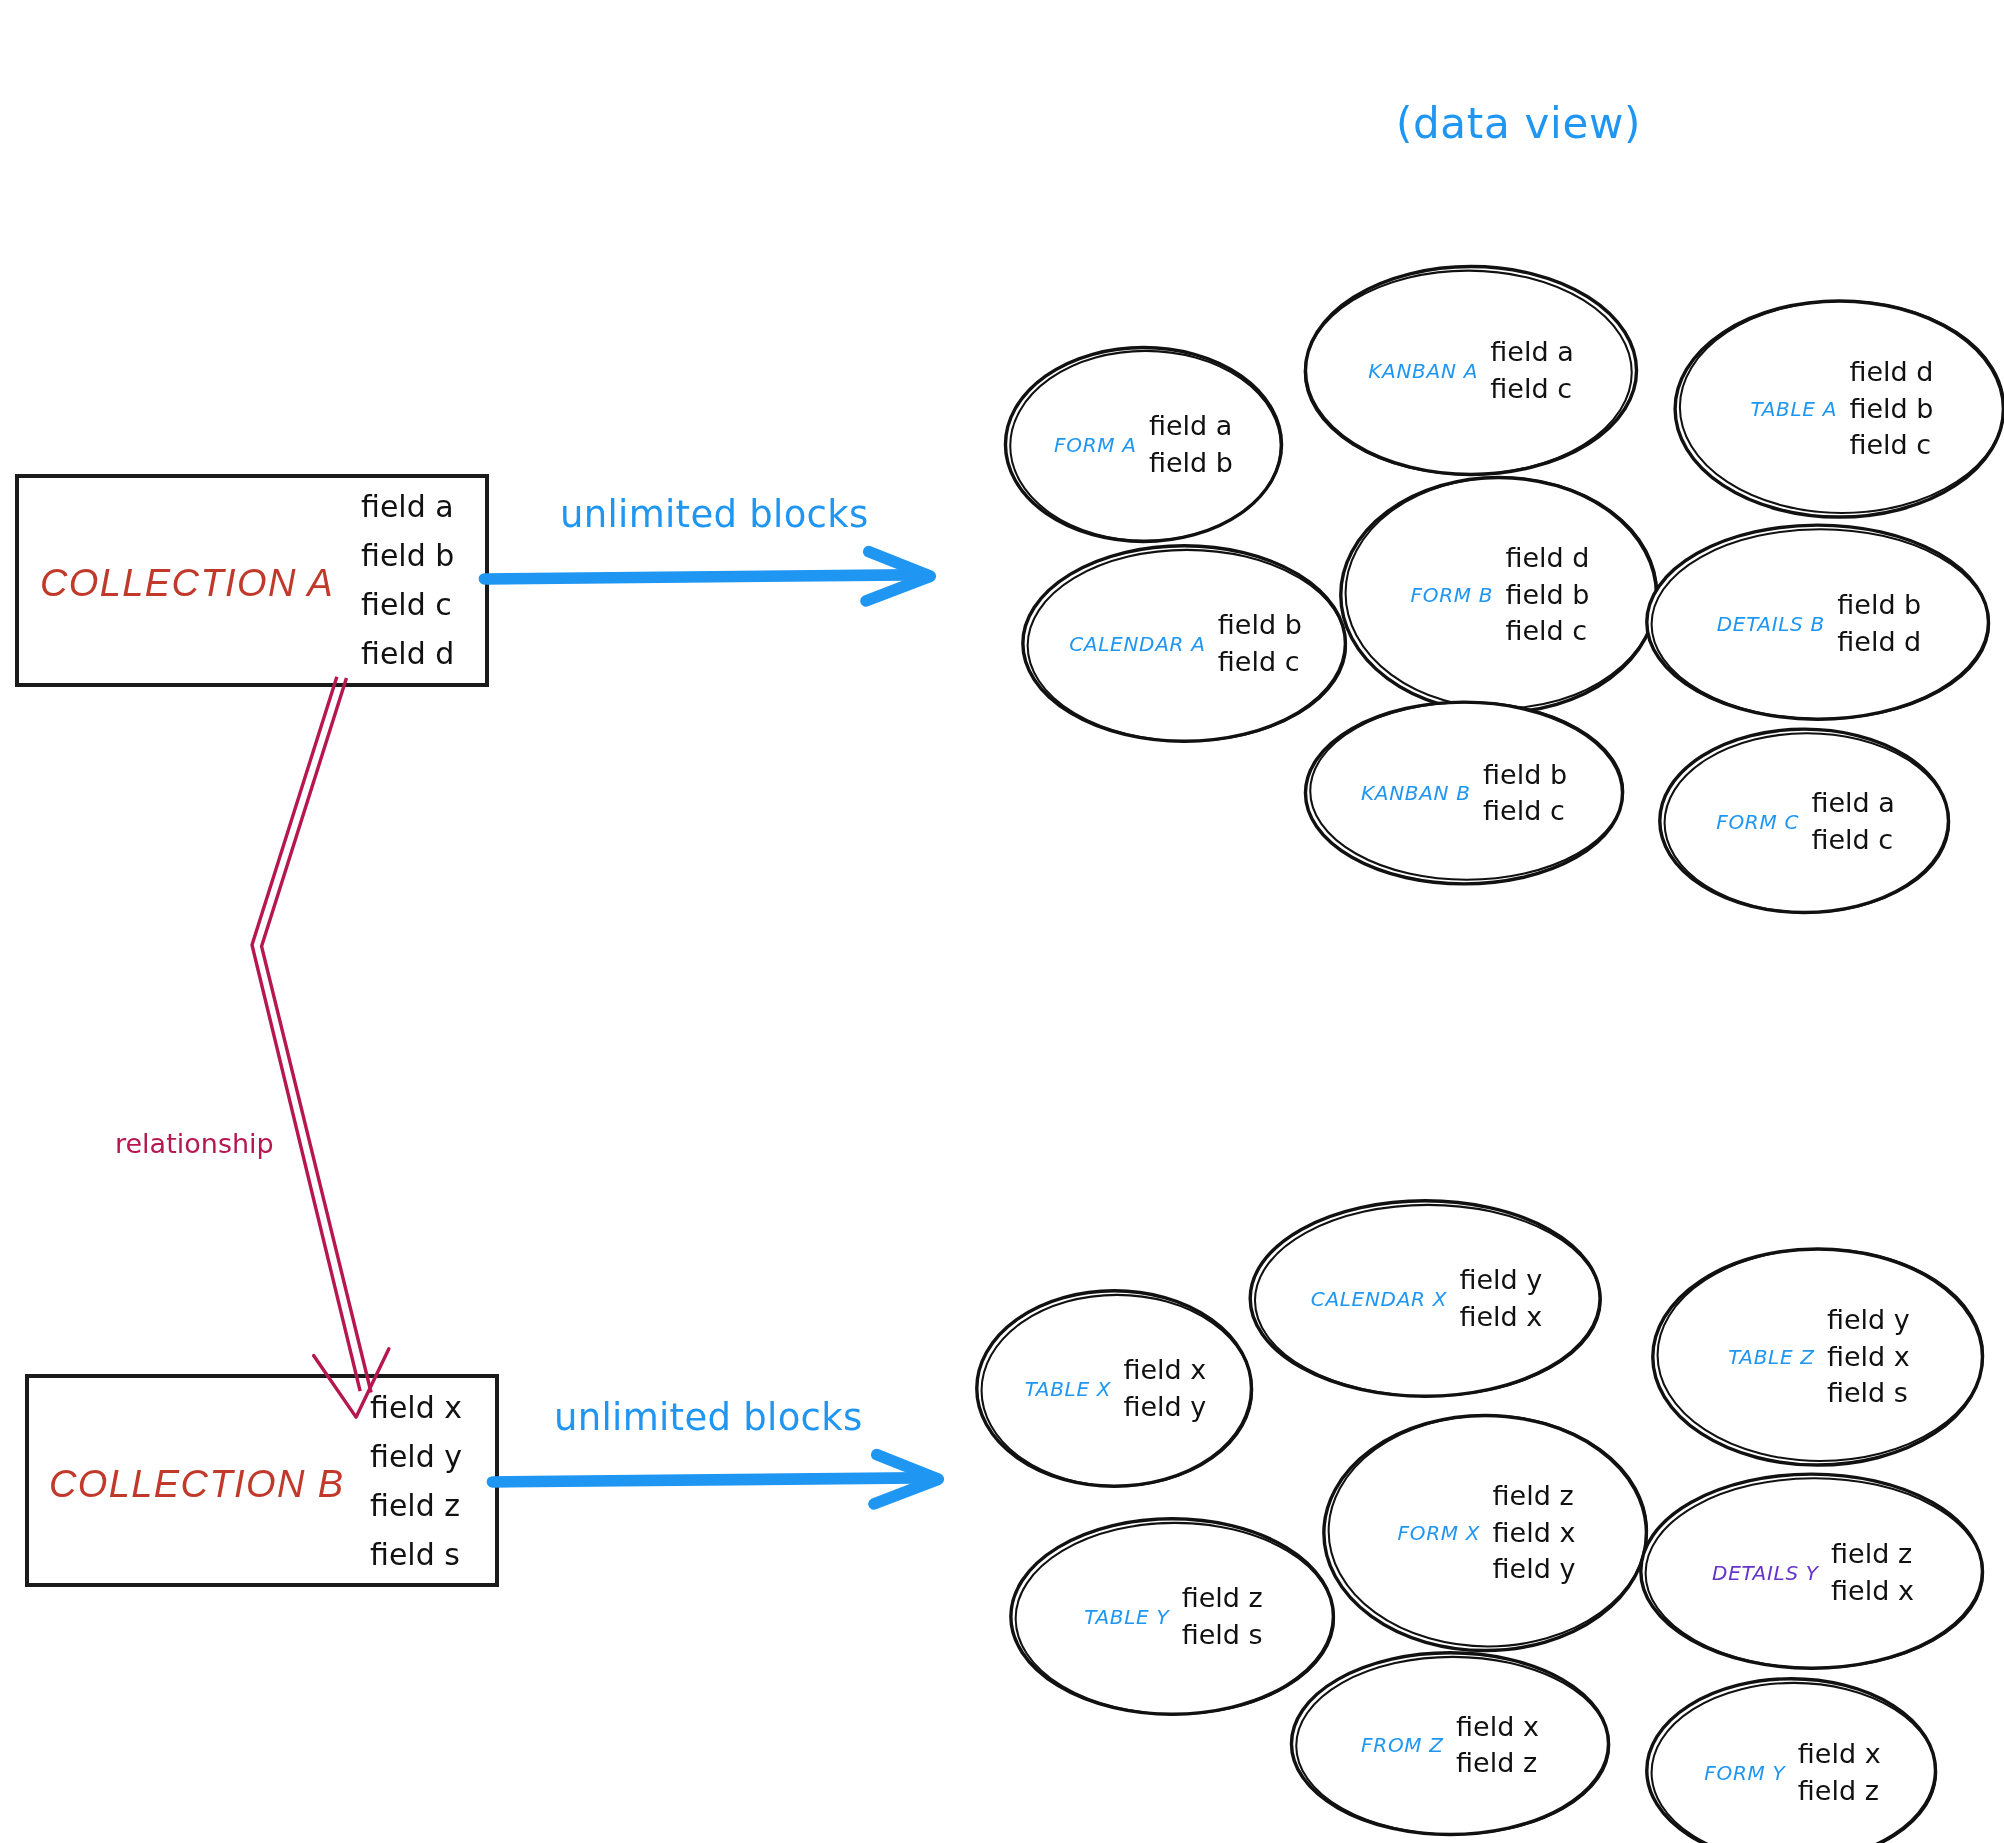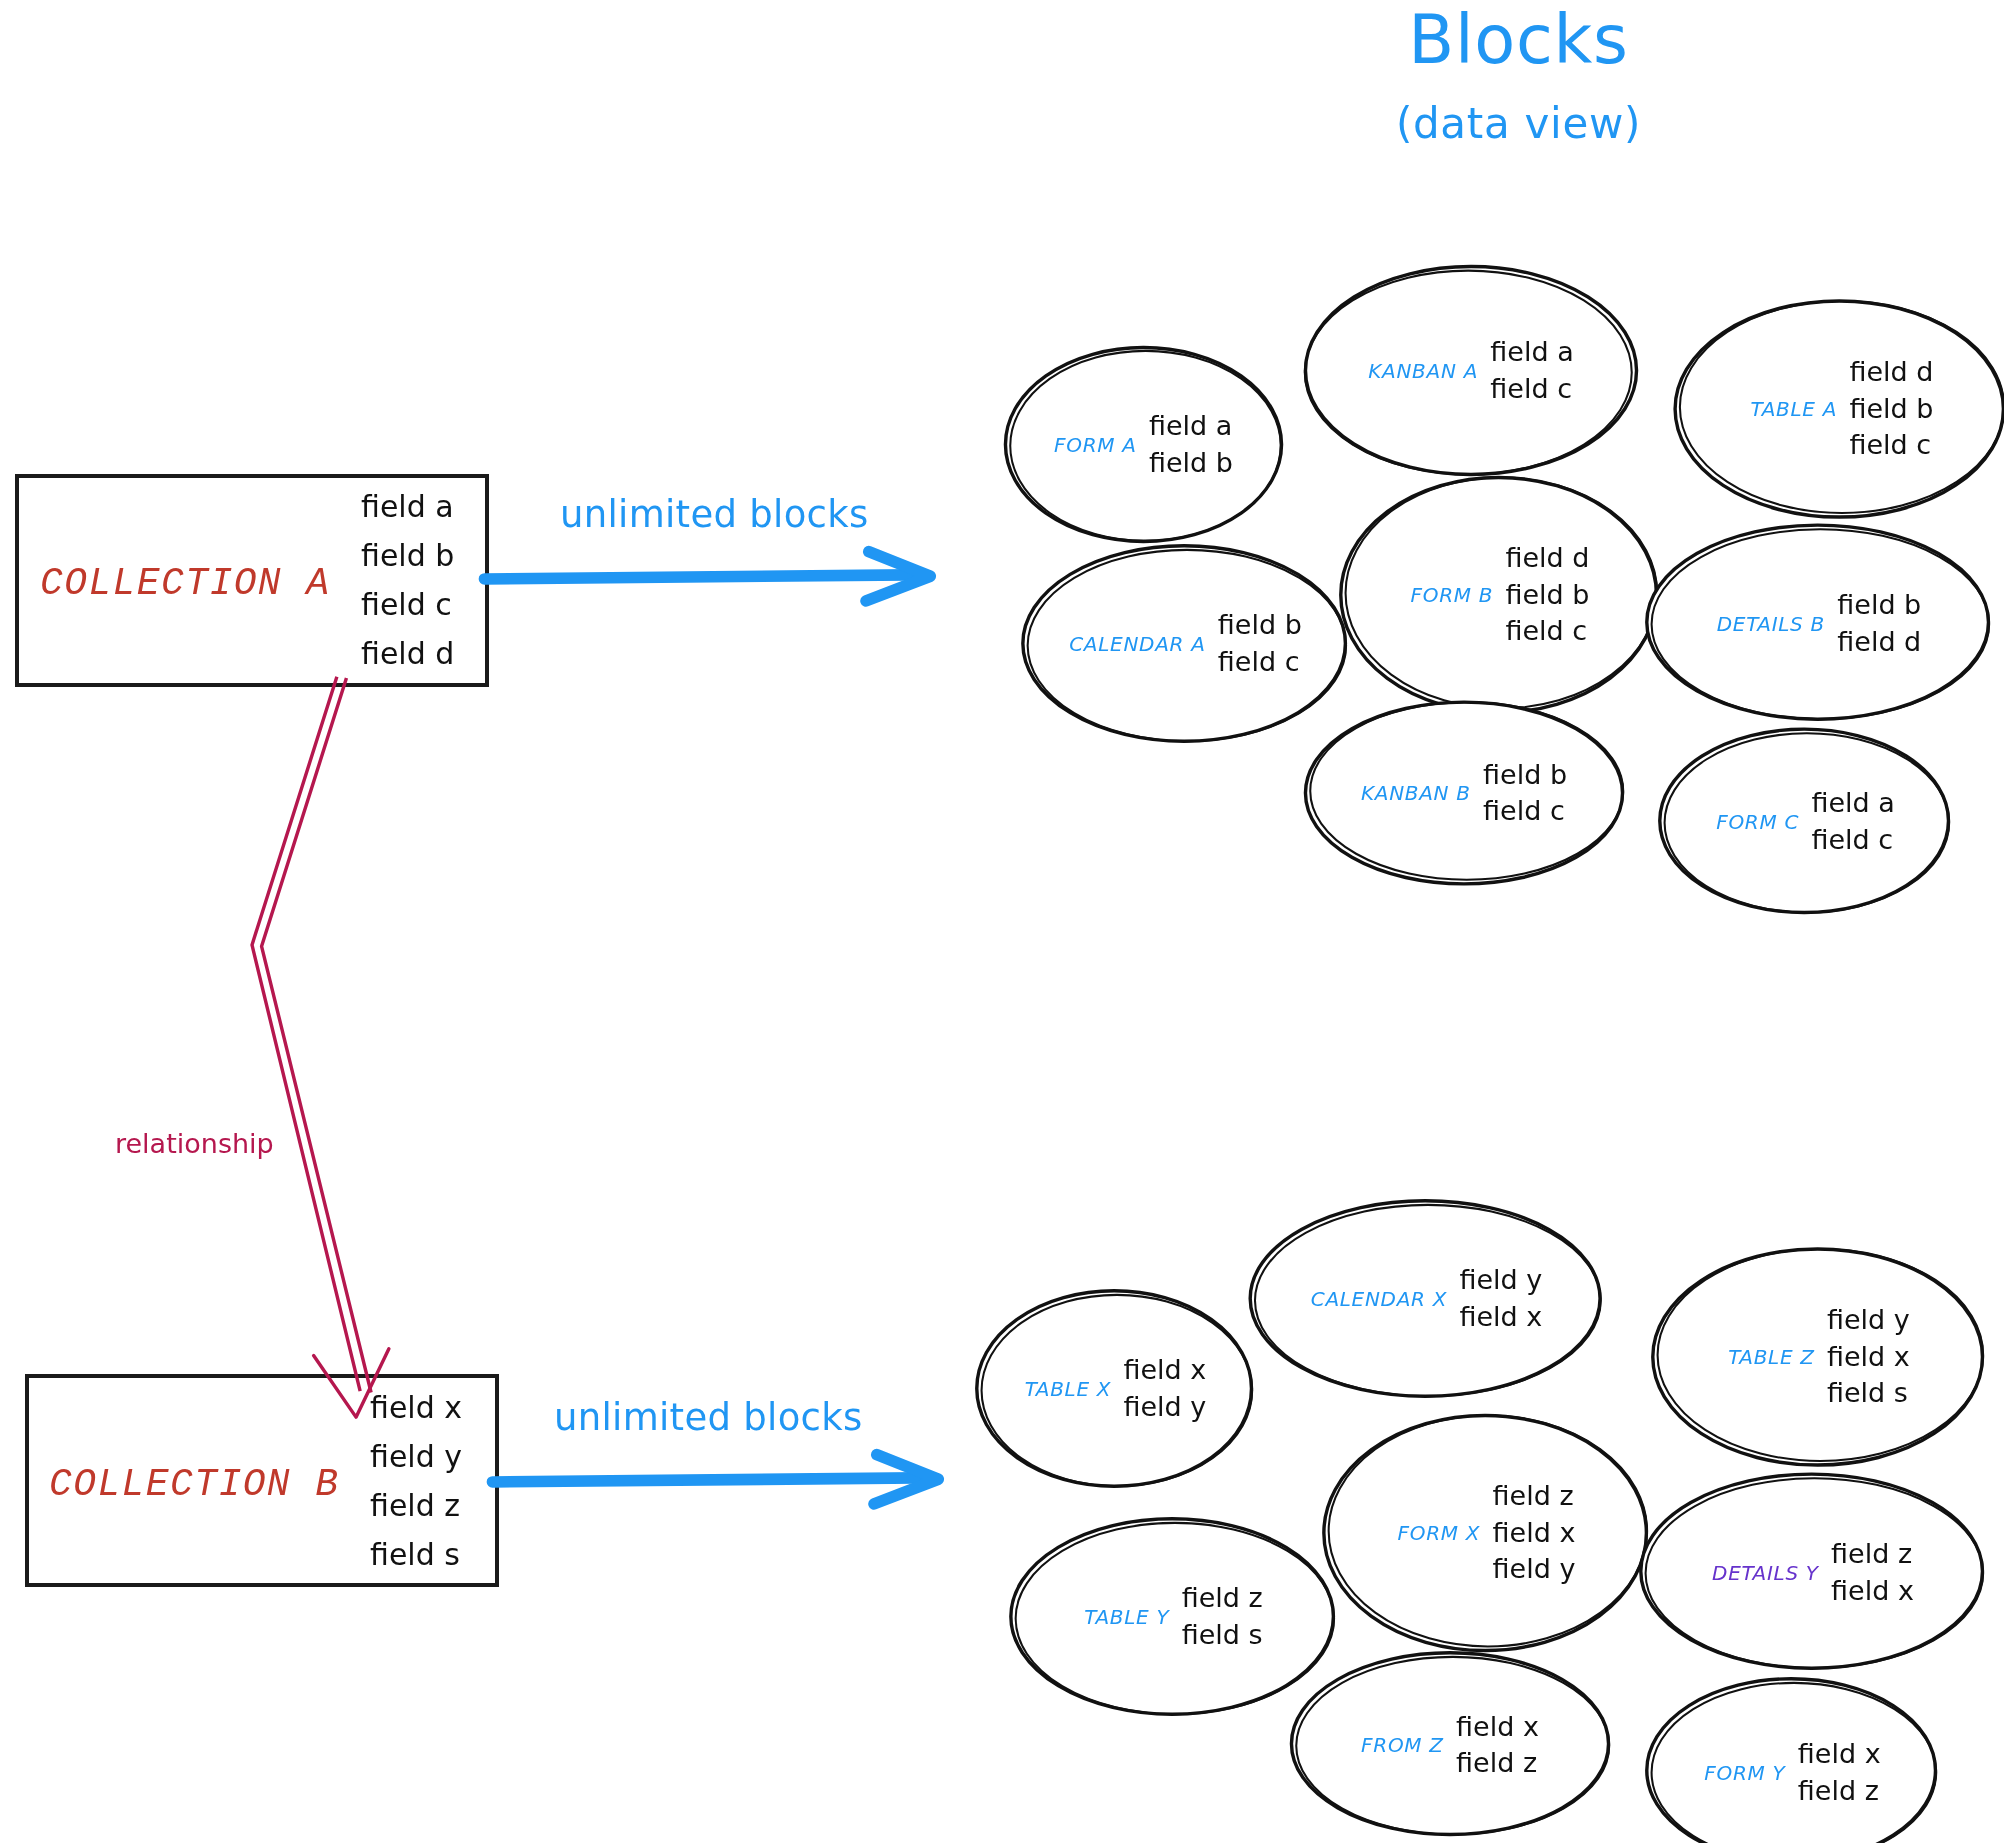--- a/index.html
+++ b/index.html
@@ -43,21 +43,21 @@
     background: #ffffff;
     box-sizing: border-box;
   }
   .collection-name {
     position: absolute;
     color: #c0392b;
     font-size: 38px;
     font-style: italic;
     white-space: nowrap;
     letter-spacing: 1.4px;
-    font-family: Liberation Mono, monospace;
+    font-family: Liberation Sans, sans-serif;
   }
   .collection-fields {
     position: absolute;
     display: flex;
     flex-direction: column;
     justify-content: space-between;
     align-items: flex-start;
   }
   .field-line {
     color: #111111;
@@ -129,21 +129,20 @@
     font-family: "DejaVu Sans", sans-serif;
     line-height: 1.05;
   }
 </style>
 </head>
 <body>
 
 <div id="canvas">
 
 
-  <div class="title title-main" style="left:1286px; top:6.8px; width:465px;">Blocks</div>
   <div class="title title-sub" style="left:1286px; top:103px; width:465px;">(data view)</div>
 
   <div class="collection-box" style="left:15px; top:474px; width:474px; height:213px;">
   </div>
   <div class="collection-name" style="left:40px; top:562px;">COLLECTION A</div>
   <div class="collection-fields" style="left:361px; top:491px; width:123px; height:179px;">
     <span class="field-line">field a</span>
     <span class="field-line">field b</span>
     <span class="field-line">field c</span>
     <span class="field-line">field d</span>

